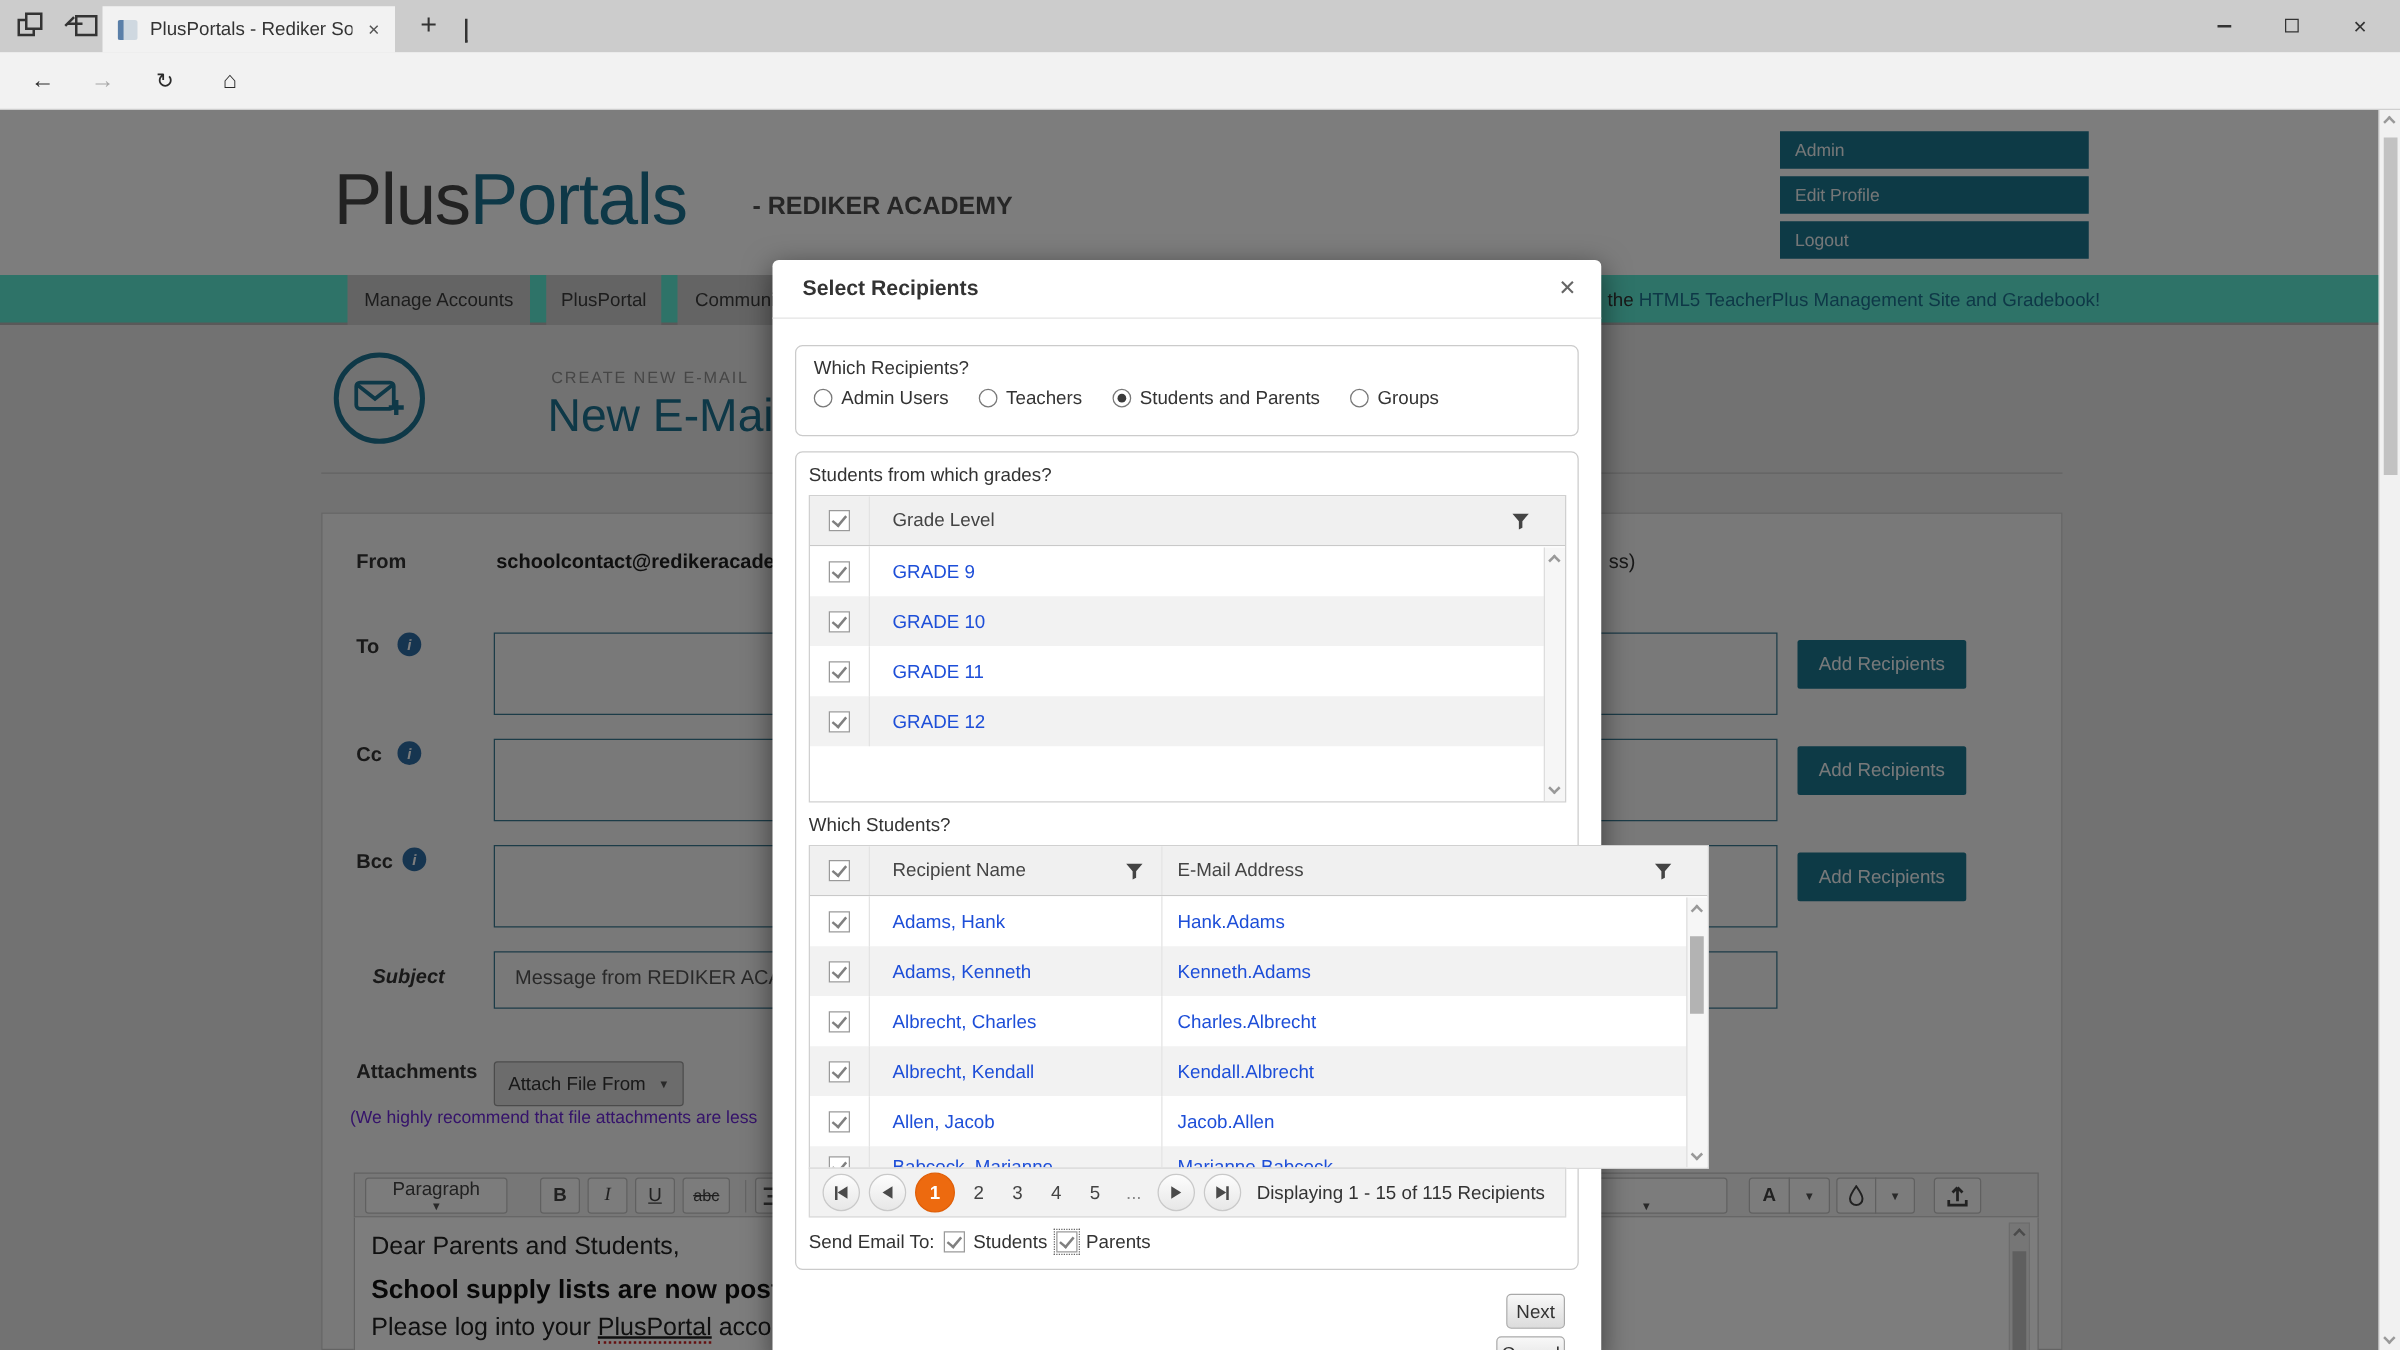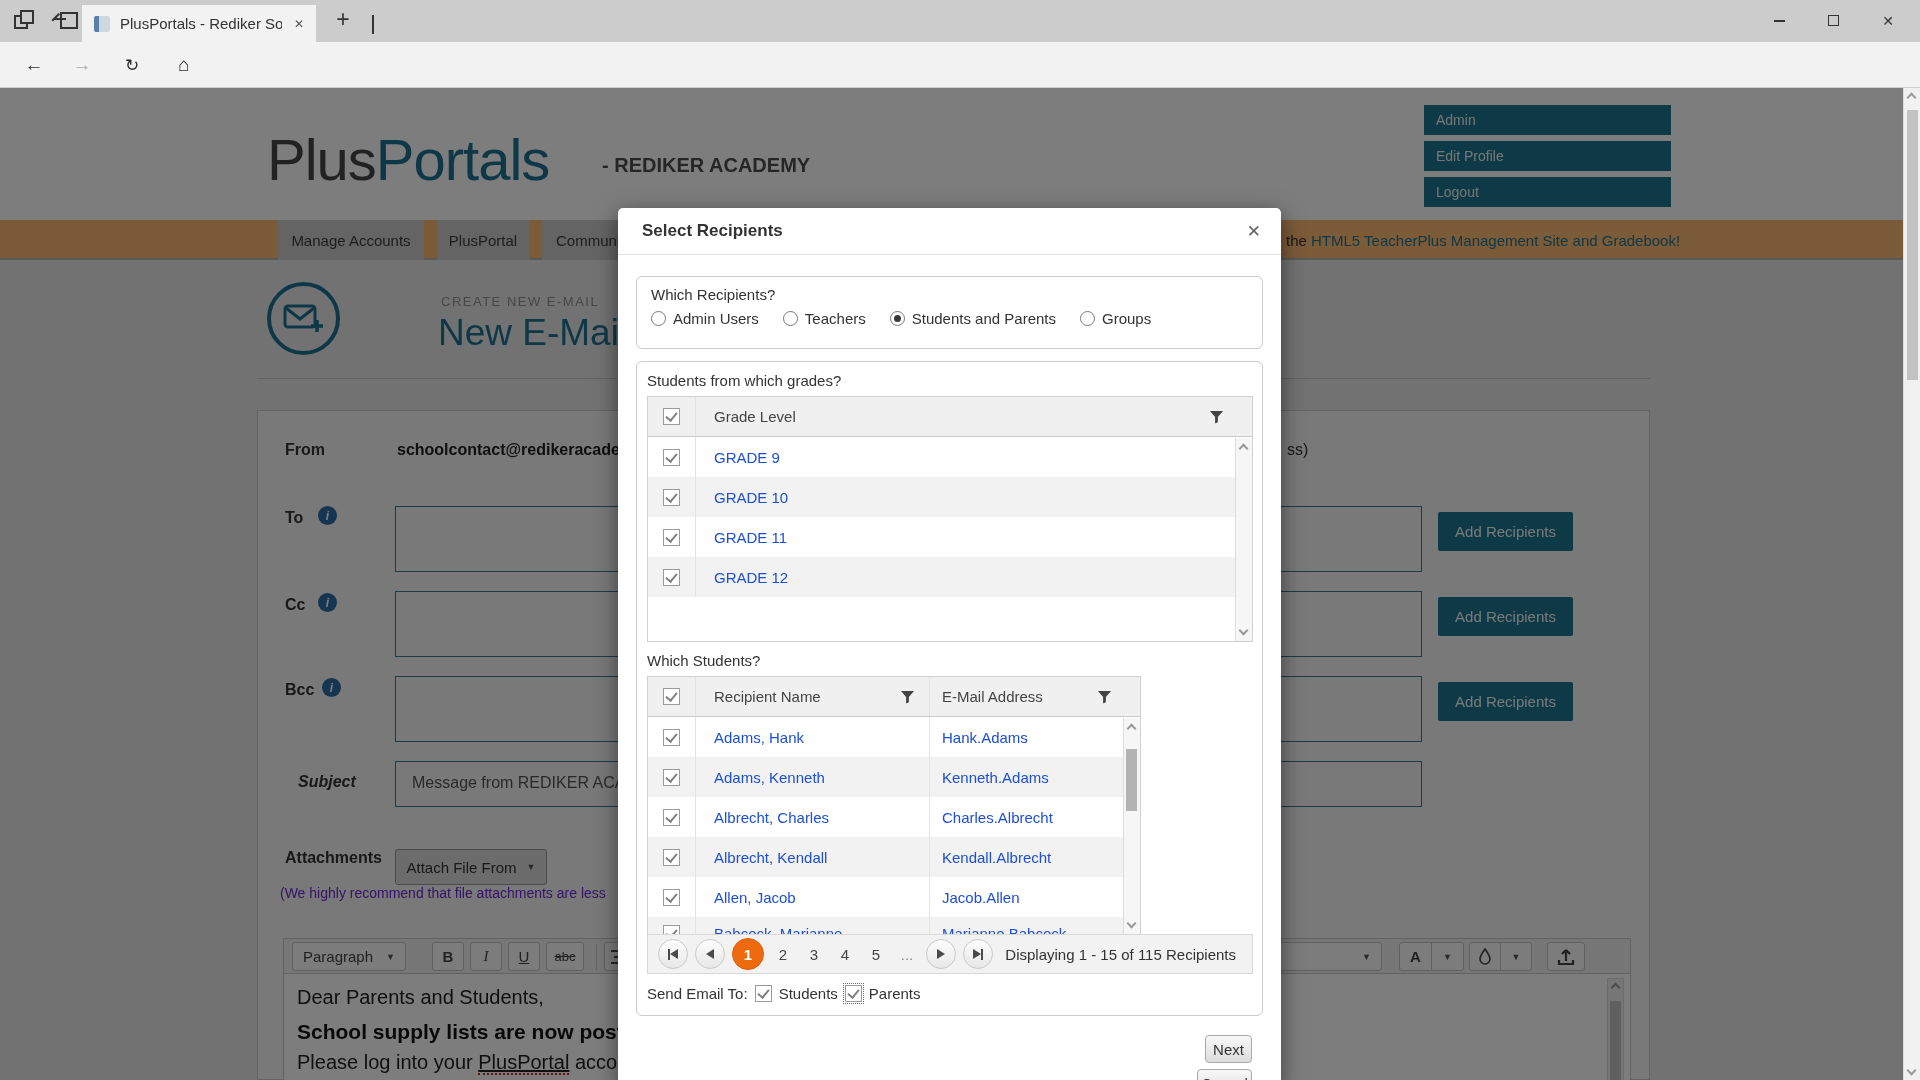--- a/index.html
+++ b/index.html
@@ -40,42 +40,42 @@
   .dim { position:absolute; left:0; top:0; width:1903px; height:992px; background:rgba(0,0,0,0.51); z-index:50; }
 
   .siteheader { position:absolute; left:0; top:0; width:1903px; height:132px; background:#ffffff; }
   .logo { position:absolute; left:267px; top:38px; font-size:58px; font-weight:500; letter-spacing:-1px; }
   .logo .p1 { color:#474747; }
   .logo .p2 { color:#1e7391; }
   .schoolname { position:absolute; left:602px; top:66px; font-size:20px; font-weight:bold; color:#4f4f4f; }
   .hmenu { position:absolute; left:1424px; top:17px; width:247px; }
   .hmenu-btn { width:247px; height:30px; background:#1b7690; color:#eef2f3; font-size:14px; display:flex; align-items:center; padding-left:12px; margin-bottom:6px; }
 
-  .navbar { position:absolute; left:0; top:132px; width:1903px; height:40px; background:#fdba74; border-bottom:2px solid #b5b5b5; }
+  .navbar { position:absolute; left:0; top:132px; width:1903px; height:40px; background:#5eead4; border-bottom:2px solid #b5b5b5; }
   .navitem { position:absolute; top:0; height:40px; background:#cdcdcd; color:#3b3b3b; font-size:15px; display:flex; align-items:center; justify-content:center; }
   .announce { position:absolute; left:1286px; top:0; height:40px; display:flex; align-items:center; font-size:15px; }
   .announce .pre { color:#333; white-space:pre; }
   .announce a { color:#1e7391; text-decoration:none; }
 
   .banner-circle { position:absolute; left:267px; top:194px; width:73px; height:73px; border:4px solid #1e7391; border-radius:50%; display:flex; align-items:center; justify-content:center; }
   .eyebrow { position:absolute; left:441px; top:206px; font-size:13px; color:#909090; letter-spacing:1.5px; }
   .pagetitle { position:absolute; left:438px; top:224px; font-size:37px; color:#1e7391; }
   .topdivider { position:absolute; left:257px; top:290px; width:1393px; height:1px; background:#c8c8c8; }
 
   .panel { position:absolute; left:257px; top:322px; width:1393px; height:670px; background:#f6f6f6; border:1px solid #cdcdcd; }
   .flabel { position:absolute; font-size:16px; font-weight:bold; color:#333; }
   .fvalue { position:absolute; font-size:16px; font-weight:bold; color:#222; }
   .info { width:19px; height:19px; border-radius:50%; background:#2e6da4; color:#fff; font-size:12px; font-weight:bold; font-style:italic; display:inline-flex; align-items:center; justify-content:center; }
   .field { position:absolute; border:1px solid #3a7a93; background:transparent; }
   .btn-teal { position:absolute; background:#1b7690; color:#f4f7f8; font-size:15px; display:flex; align-items:center; justify-content:center; border-radius:2px; }
   .attachbtn { position:absolute; background:#dcdcdc; border:1px solid #9a9a9a; border-radius:3px; color:#333; font-size:15px; display:flex; align-items:center; justify-content:center; gap:10px;margin-top:12px; }
   .attachnote { position:absolute; font-size:14px; color:#6d28d9; }
 
   .toolbar { position:absolute; left:25px; top:527px; width:1348px; height:36px; background:#f2f2f2; border:1px solid #c9c9c9; }
-  .tbtn { position:absolute; top:3px; height:29px; background:#fdfdfd; border:1px solid #c5c5c5; border-radius:3px; color:#444; font-size:15px; display:flex; align-items:center; justify-content:center; }
+  .tbtn { position:absolute; top:3px; height:29px; background:#fdfdfd; border:1px solid #c5c5c5; border-radius:3px; color:#444; font-size:15px; display:flex; align-items:center; justify-content:center;flex-direction:column; }
   .tsep { position:absolute; top:5px; width:1px; height:26px; background:#cfcfcf; }
   .alines i { display:block; height:2px; background:#555; margin:2px 0; }
   .caret { font-size:9px; color:#555; }
   .editor { position:absolute; left:25px; top:563px; width:1348px; height:107px; background:#ffffff; border-left:1px solid #c9c9c9; border-right:1px solid #c9c9c9; }
   .edscroll { position:absolute; right:6px; top:4px; width:17px; height:103px; background:#f1f1f1; border:1px solid #ddd; }
   .bodyline { position:absolute; left:13px; font-size:20px; color:#222; white-space:nowrap; }
   .misspell { text-decoration:underline; border-bottom:2px dotted #c22; }
 
   
   .modal { position:absolute; left:618px; top:120px; width:663px; height:880px; background:#fff; border-radius:5px; box-shadow:0 6px 22px rgba(0,0,0,0.5); z-index:100; }
@@ -366,21 +366,21 @@
               <div class="namecell">GRADE 12</div>
             </div>
           <div class="vscroll">
             <span class="chev up" style="top:7px;"></span>
             <span class="chev dn" style="bottom:7px;"></span>
           </div>
         </div>
 
         <div class="mlabel" style="position:absolute;left:10px;top:290px;">Which Students?</div>
 
-        <div class="mtable" style="left:10px;top:314px;width:494px;height:259px;">
+        <div class="mtable" style="left:10px;top:314px;width:720px;height:259px;">
           <div class="thead">
             <div class="cbcell">
                 <span class="cb checked"></span>
               </div>
             <div class="namecell" style="width:234px;border-right:1px solid #e3e3e3;flex:none;">
               <span>Recipient Name</span>
               <svg class="funnel" width="15" height="14" viewBox="0 0 16 15">
                   <path d="M1 1 h14 l-5.5 6.5 v5.5 l-3 1.5 v-7 z" fill="#444"></path>
                 </svg>
             </div>

